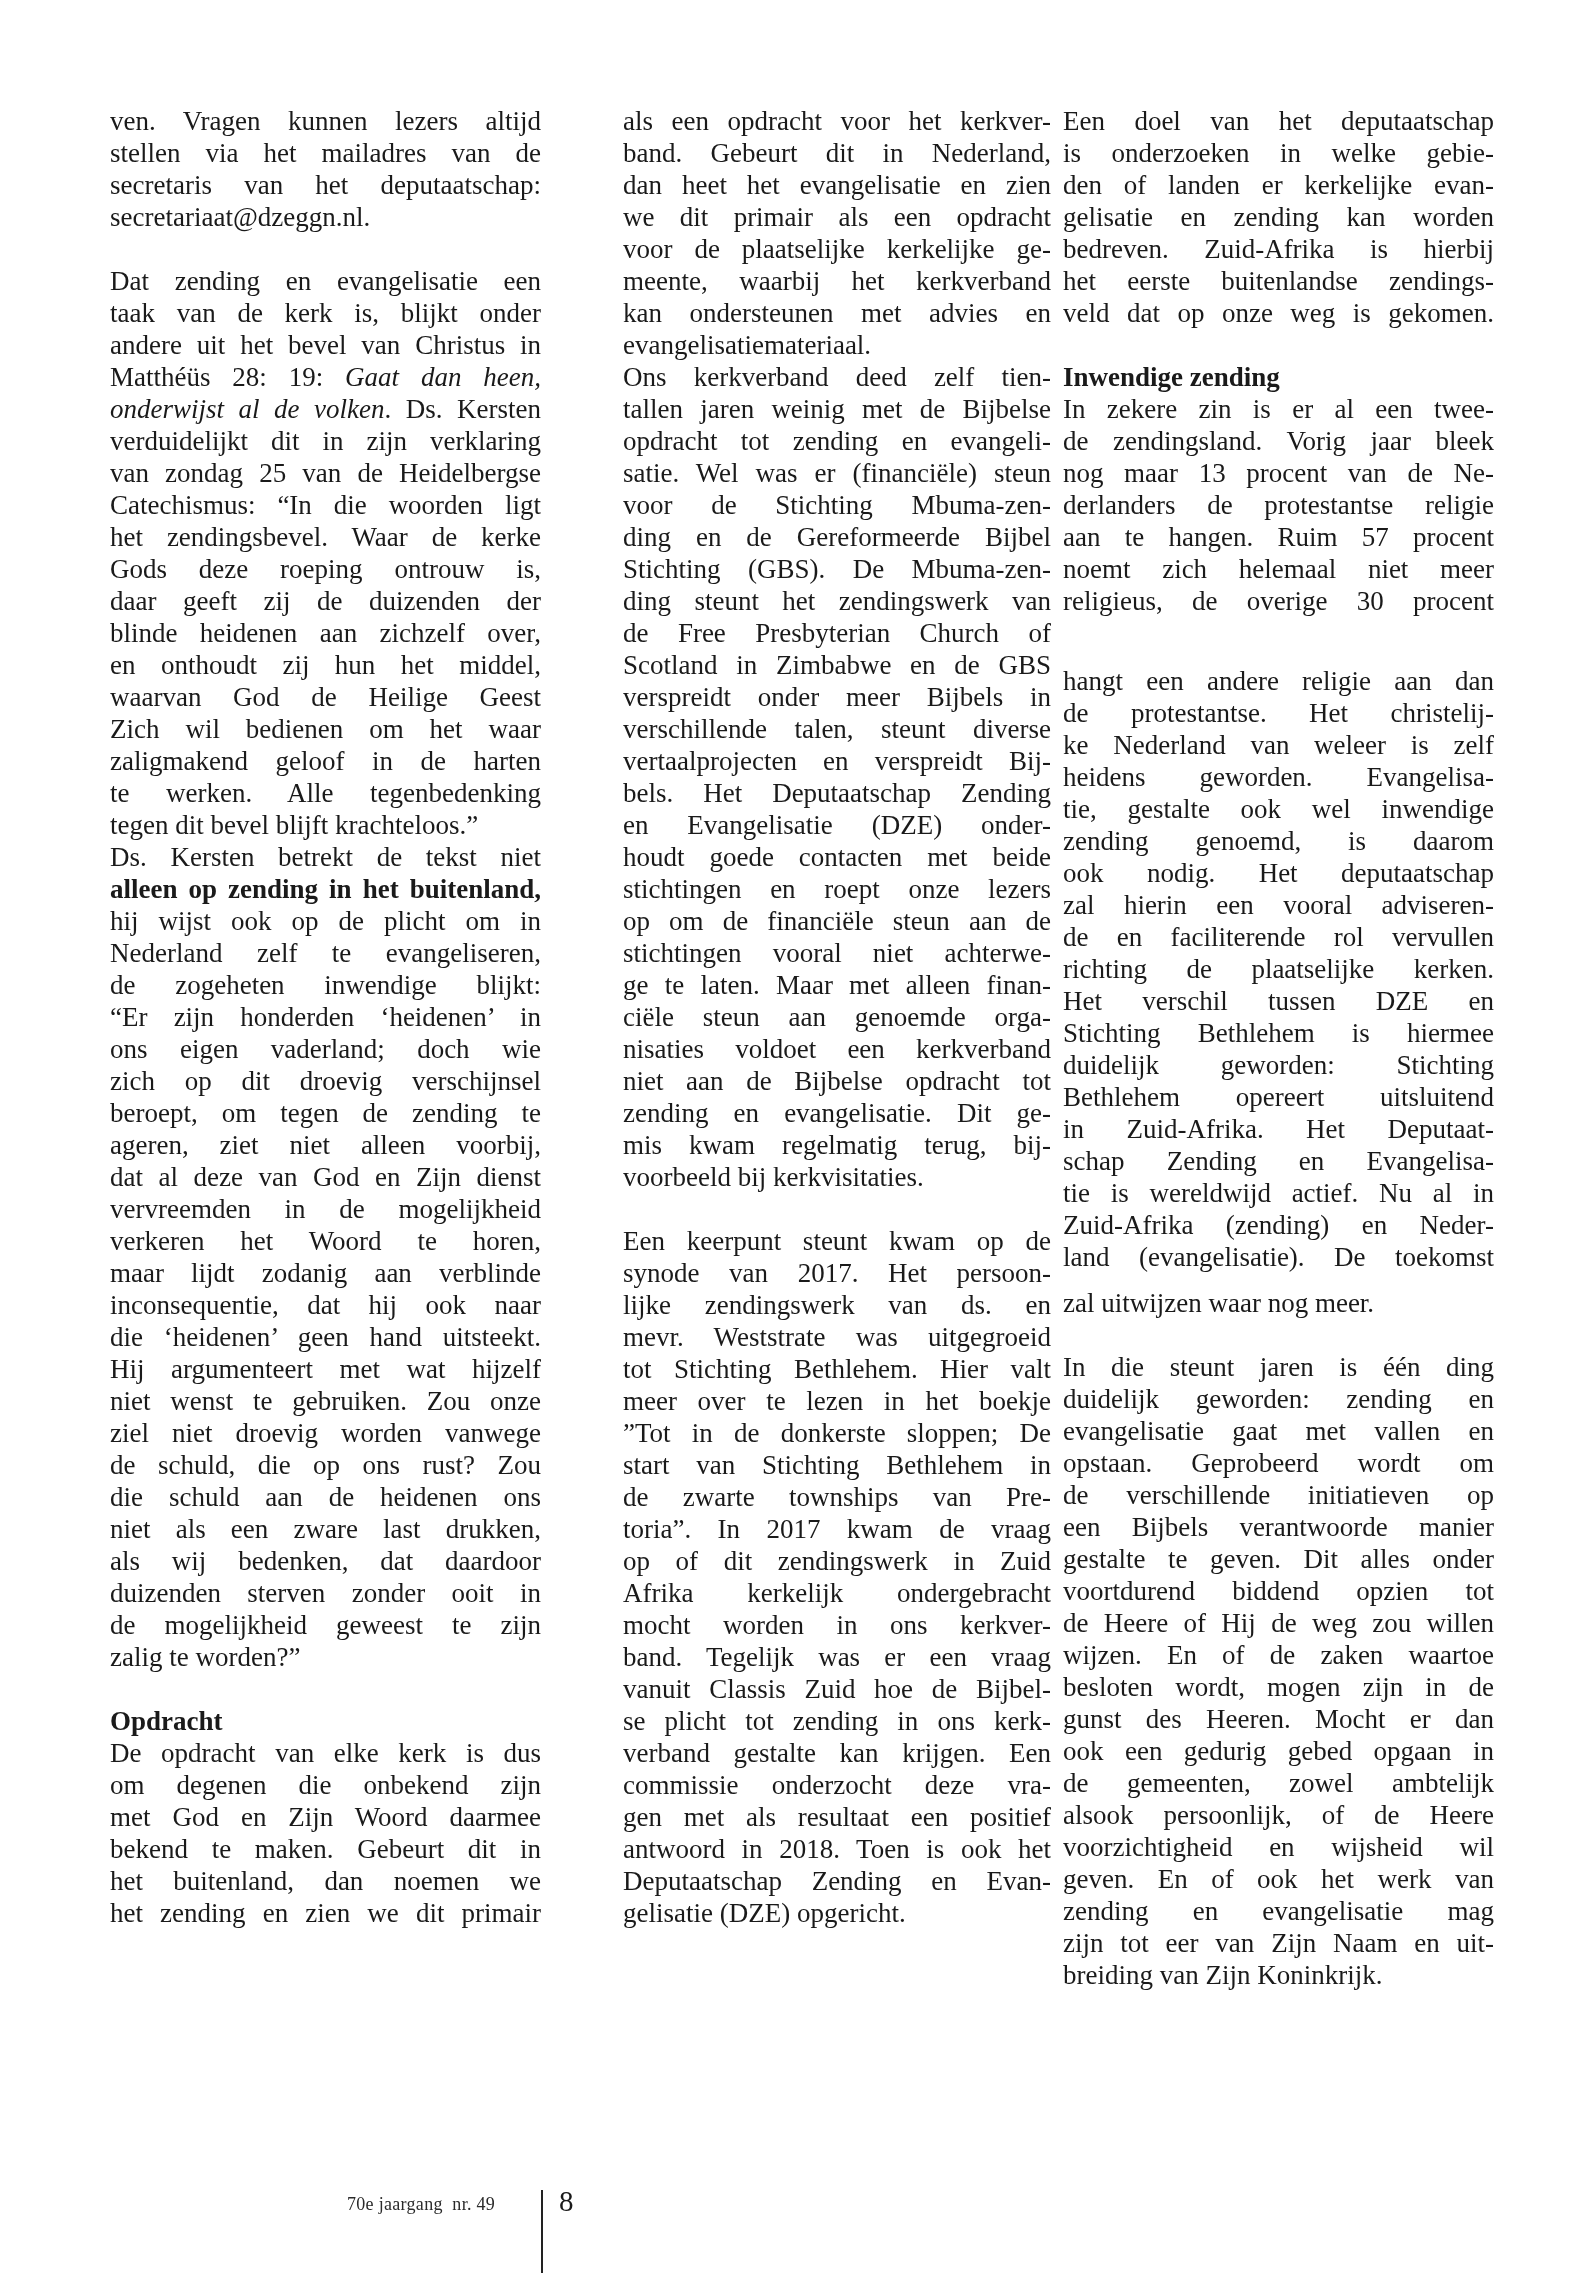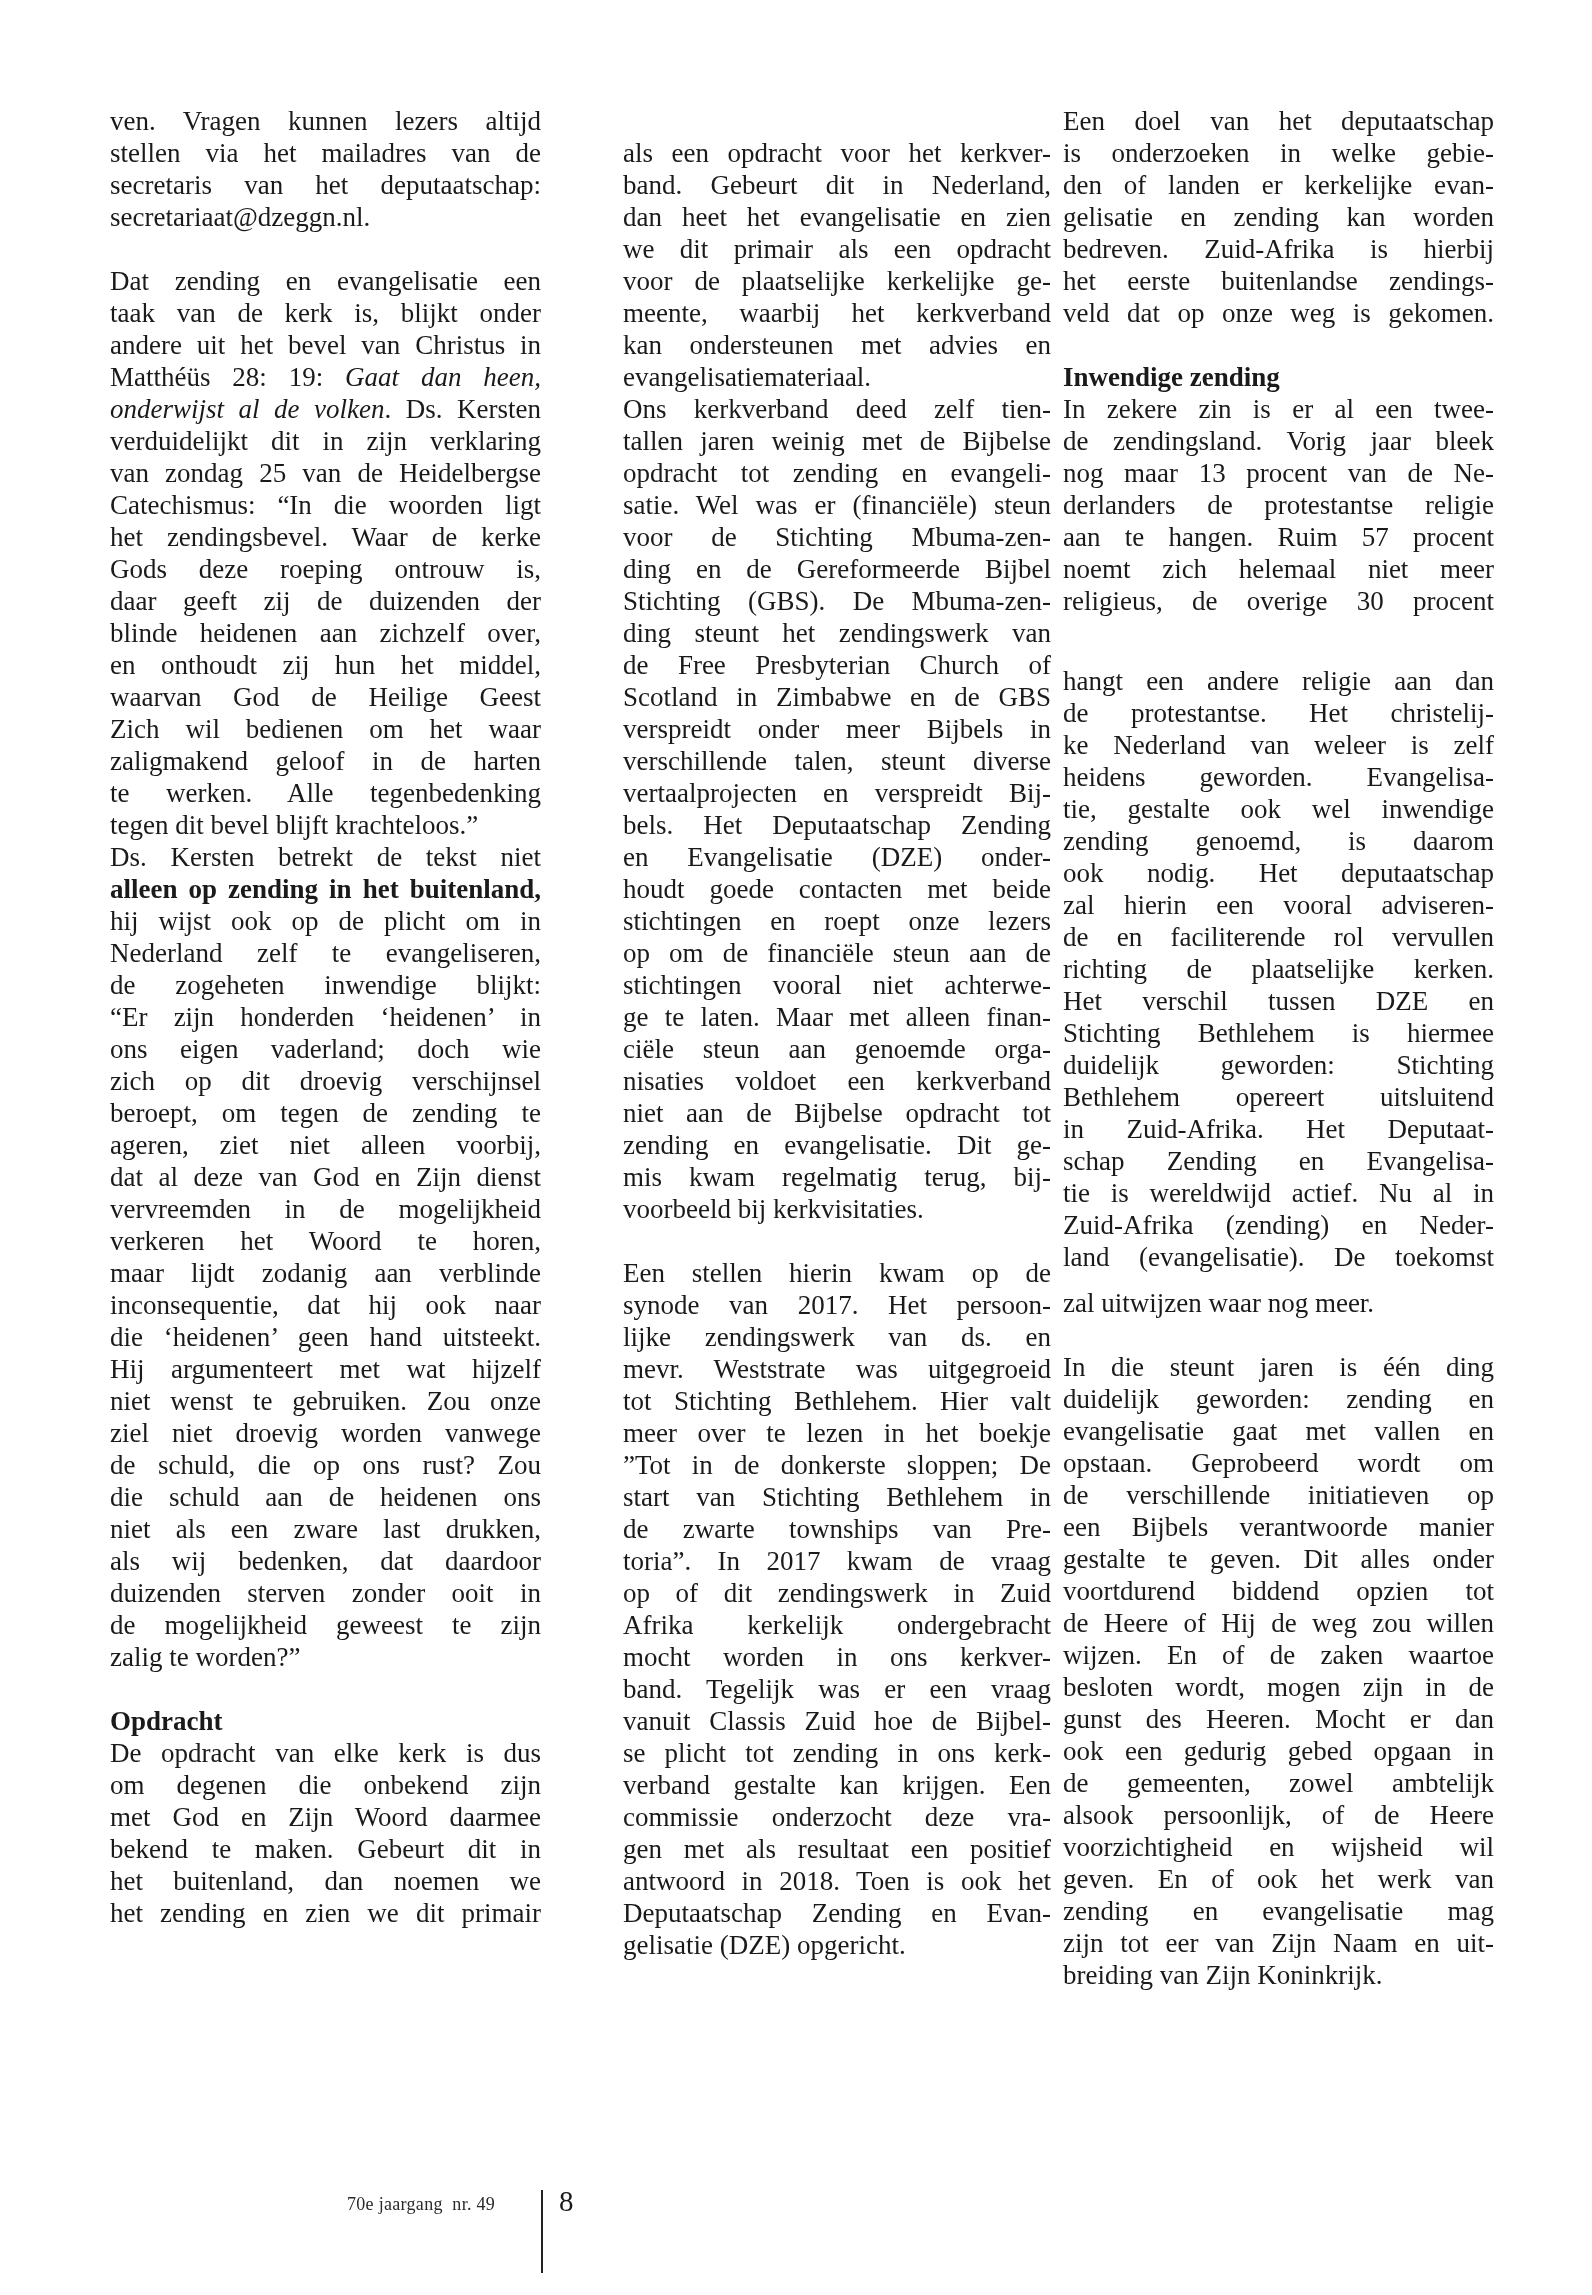--- a/index.html
+++ b/index.html
@@ -7,21 +7,21 @@
     width: 1592px; height: 2295px; position: relative; overflow: hidden;
     font-family: "Liberation Serif", "DejaVu Serif", serif;
     color: #1a1a1a;
   }
   .page { position: absolute; left: 0; top: 0; width: 1592px; height: 2295px; }
   .col {
     position: absolute; top: 105px; width: 431px;
     font-size: 27px; line-height: 32px;
   }
   .col-left { left: 110px; }
-  .col-mid { left: 623px; width: 428px; margin-top: 32px; }
+  .col-mid { left: 623px; width: 428px; }
   .col-right { left: 1063px; width: 431px; }
   .line { display: block; white-space: nowrap; text-align: justify; text-align-last: justify; height: 32px; overflow: visible; }
   .line.last { text-align-last: left; }
   .blank { height: 32px; display: block; }
   .heading { font-weight: bold; text-align-last: left; }
   .footer-issue {
     position: absolute; left: 347px; top: 2194px;
     font-size: 18px; color: #2a2a2a; letter-spacing: 0.3px; white-space: pre;
   }
   .footer-divider { position: absolute; left: 541px; top: 2190px; width: 1.7px; height: 83px; background: #222; }
@@ -120,21 +120,21 @@
       <span class="line" style="text-align-last: justify;">op om de financiële steun aan de</span>
       <span class="line" style="text-align-last: justify;">stichtingen vooral niet achterwe-</span>
       <span class="line" style="text-align-last: justify;">ge te laten. Maar met alleen finan-</span>
       <span class="line" style="text-align-last: justify;">ciële steun aan genoemde orga-</span>
       <span class="line" style="text-align-last: justify;">nisaties voldoet een kerkverband</span>
       <span class="line" style="text-align-last: justify;">niet aan de Bijbelse opdracht tot</span>
       <span class="line" style="text-align-last: justify;">zending en evangelisatie. Dit ge-</span>
       <span class="line" style="text-align-last: justify;">mis kwam regelmatig terug, bij-</span>
       <span class="line last" style="text-align-last: left;">voorbeeld bij kerkvisitaties.</span>
       <span class="blank"></span>
-      <span class="line" style="text-align-last: justify;">Een stellen hierin kwam op de</span>
+      <span class="line" style="text-align-last: justify;">Een keerpunt steunt kwam op de</span>
       <span class="line" style="text-align-last: justify;">synode van 2017. Het persoon-</span>
       <span class="line" style="text-align-last: justify;">lijke zendingswerk van ds. en</span>
       <span class="line" style="text-align-last: justify;">mevr. Weststrate was uitgegroeid</span>
       <span class="line" style="text-align-last: justify;">tot Stichting Bethlehem. Hier valt</span>
       <span class="line" style="text-align-last: justify;">meer over te lezen in het boekje</span>
       <span class="line" style="text-align-last: justify;">”Tot in de donkerste sloppen; De</span>
       <span class="line" style="text-align-last: justify;">start van Stichting Bethlehem in</span>
       <span class="line" style="text-align-last: justify;">de zwarte townships van Pre-</span>
       <span class="line" style="text-align-last: justify;">toria”. In 2017 kwam de vraag</span>
       <span class="line" style="text-align-last: justify;">op of dit zendingswerk in Zuid</span>

